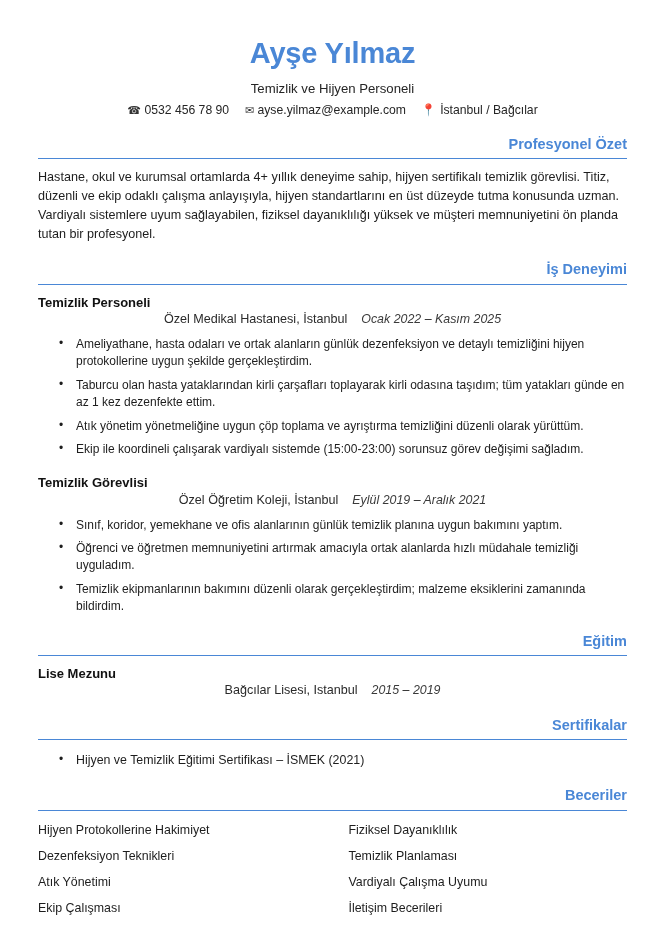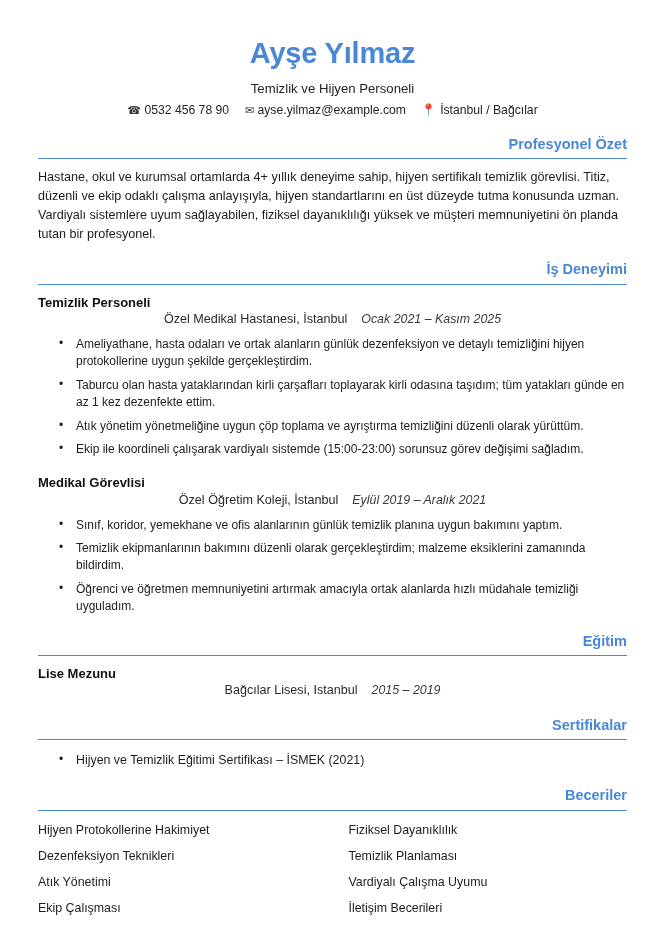--- a/index.html
+++ b/index.html
@@ -224,40 +224,40 @@
 
   <div class="section">
     <div class="section-title">İş Deneyimi</div>
     <div class="section-rule"></div>
     <div class="section-body">
 
       <div class="entry">
         <div class="entry-title">Temizlik Personeli</div>
         <div class="entry-row">
           <div class="entry-org">Özel Medikal Hastanesi, İstanbul</div>
-          <div class="entry-date">Ocak 2021 – Kasım 2025</div>
+          <div class="entry-date">Ocak 2022 – Kasım 2025</div>
         </div>
         <ul class="bullets">
           <li>Ameliyathane, hasta odaları ve ortak alanların günlük dezenfeksiyon ve detaylı temizliğini hijyen protokollerine uygun şekilde gerçekleştirdim.</li>
           <li>Taburcu olan hasta yataklarından kirli çarşafları toplayarak kirli odasına taşıdım; tüm yatakları günde en az 1 kez dezenfekte ettim.</li>
           <li>Atık yönetim yönetmeliğine uygun çöp toplama ve ayrıştırma temizliğini düzenli olarak yürüttüm.</li>
           <li>Ekip ile koordineli çalışarak vardiyalı sistemde (15:00-23:00) sorunsuz görev değişimi sağladım.</li>
         </ul>
       </div>
 
       <div class="entry">
-        <div class="entry-title">Medikal Görevlisi</div>
+        <div class="entry-title">Temizlik Görevlisi</div>
         <div class="entry-row">
           <div class="entry-org">Özel Öğretim Koleji, İstanbul</div>
           <div class="entry-date">Eylül 2019 – Aralık 2021</div>
         </div>
         <ul class="bullets">
           <li>Sınıf, koridor, yemekhane ve ofis alanlarının günlük temizlik planına uygun bakımını yaptım.</li>
+          <li>Öğrenci ve öğretmen memnuniyetini artırmak amacıyla ortak alanlarda hızlı müdahale temizliği uyguladım.</li>
           <li>Temizlik ekipmanlarının bakımını düzenli olarak gerçekleştirdim; malzeme eksiklerini zamanında bildirdim.</li>
-          <li>Öğrenci ve öğretmen memnuniyetini artırmak amacıyla ortak alanlarda hızlı müdahale temizliği uyguladım.</li>
         </ul>
       </div>
 
     </div>
   </div>
 
   <div class="section">
     <div class="section-title">Eğitim</div>
     <div class="section-rule"></div>
     <div class="section-body">

